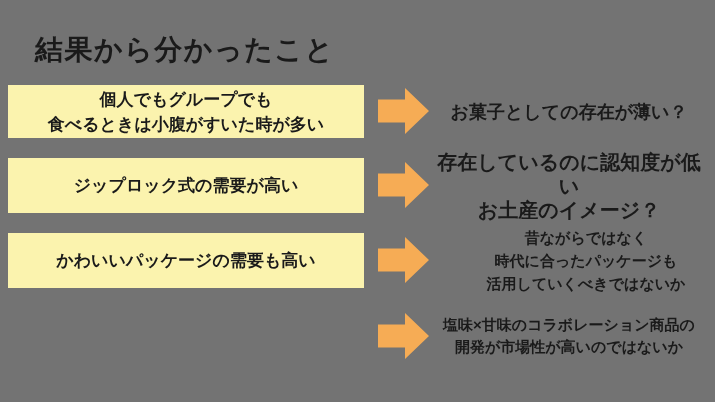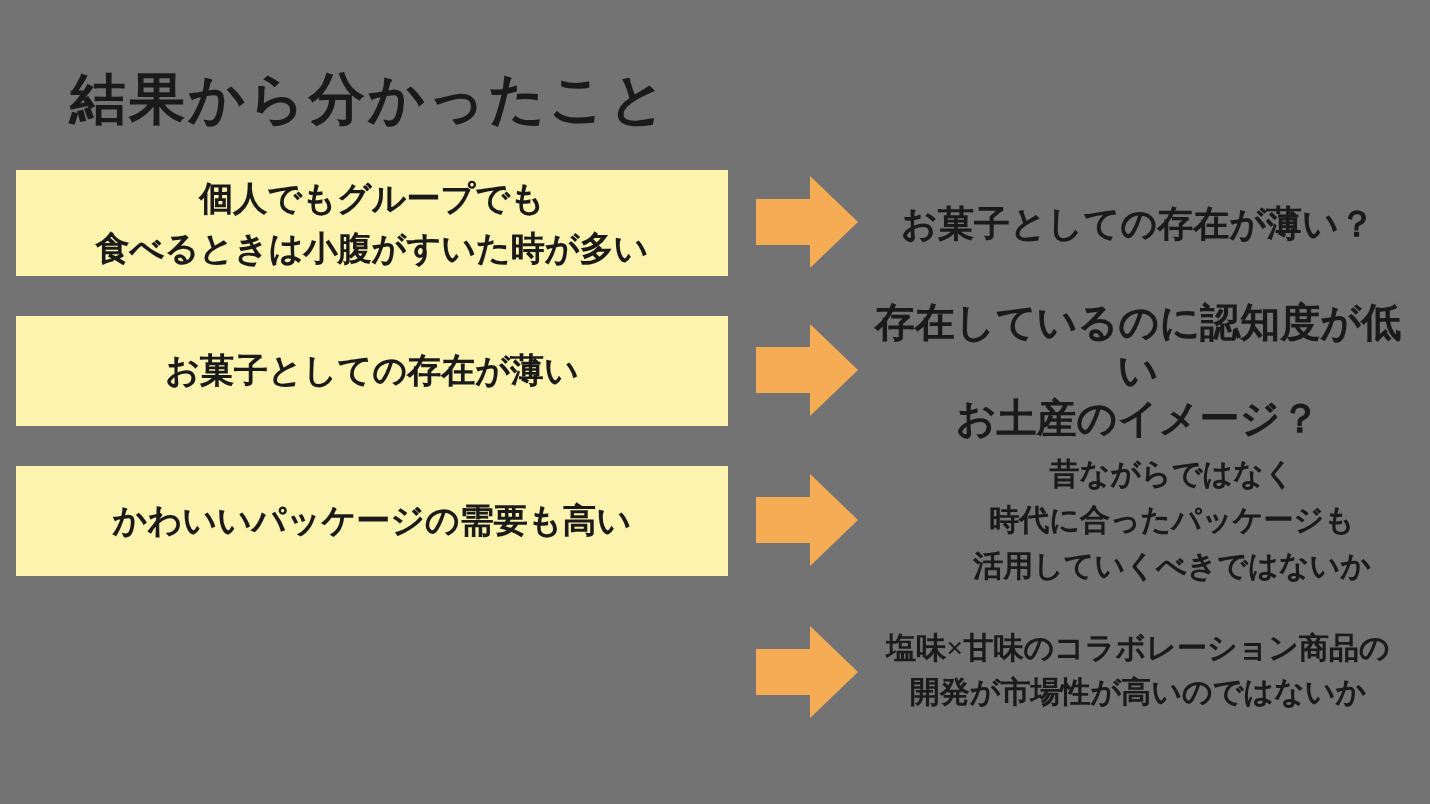--- a/index.html
+++ b/index.html
@@ -68,42 +68,42 @@
   .arrow-2 { top: 162px; }
   .arrow-3 { top: 237px; }
   .arrow-4 { top: 313px; }
   .insight-1 { top: 85px;  height: 53px; }
   .insight-2 { top: 158px; height: 55px; }
   .insight-3 { top: 233px; height: 55px; }
   .insight-4 { top: 309px; height: 54px; }
   .insight-1 .txt { font-size: 18px; line-height: 26px; }
   .insight-2 .txt { font-size: 20px; line-height: 24px; }
   .insight-3 .txt { font-size: 15px; line-height: 23px; margin-left: 34px; }
-  .insight-4 .txt { font-size: 15px; line-height: 22px; font-family: Liberation Serif, serif; }
+  .insight-4 .txt { font-size: 15px; line-height: 22px; }
 </style>
 </head>
 <body>
 
 <div class="slide">
 
   <h1 class="title">結果から分かったこと</h1>
 
   <div class="finding-box box-1">
     <span class="txt">個人でもグループでも
 食べるときは小腹がすいた時が多い</span>
   </div>
   <svg class="arrow-icon arrow-1" viewBox="0 0 51 46" xmlns="http://www.w3.org/2000/svg">
     <path d="M0,11.5 H27 V0 L51,23 L27,46 V34.5 H0 Z" fill="#F6AC55"></path>
   </svg>
   <div class="insight insight-1">
     <span class="txt">お菓子としての存在が薄い？</span>
   </div>
 
   <div class="finding-box box-2">
-    <span class="txt">お菓子としての存在が薄い</span>
+    <span class="txt">ジップロック式の需要が高い</span>
   </div>
   <svg class="arrow-icon arrow-2" viewBox="0 0 51 46" xmlns="http://www.w3.org/2000/svg">
     <path d="M0,11.5 H27 V0 L51,23 L27,46 V34.5 H0 Z" fill="#F6AC55"></path>
   </svg>
   <div class="insight insight-2">
     <span class="txt">存在しているのに認知度が低い
 お土産のイメージ？</span>
   </div>
 
   <div class="finding-box box-3">

